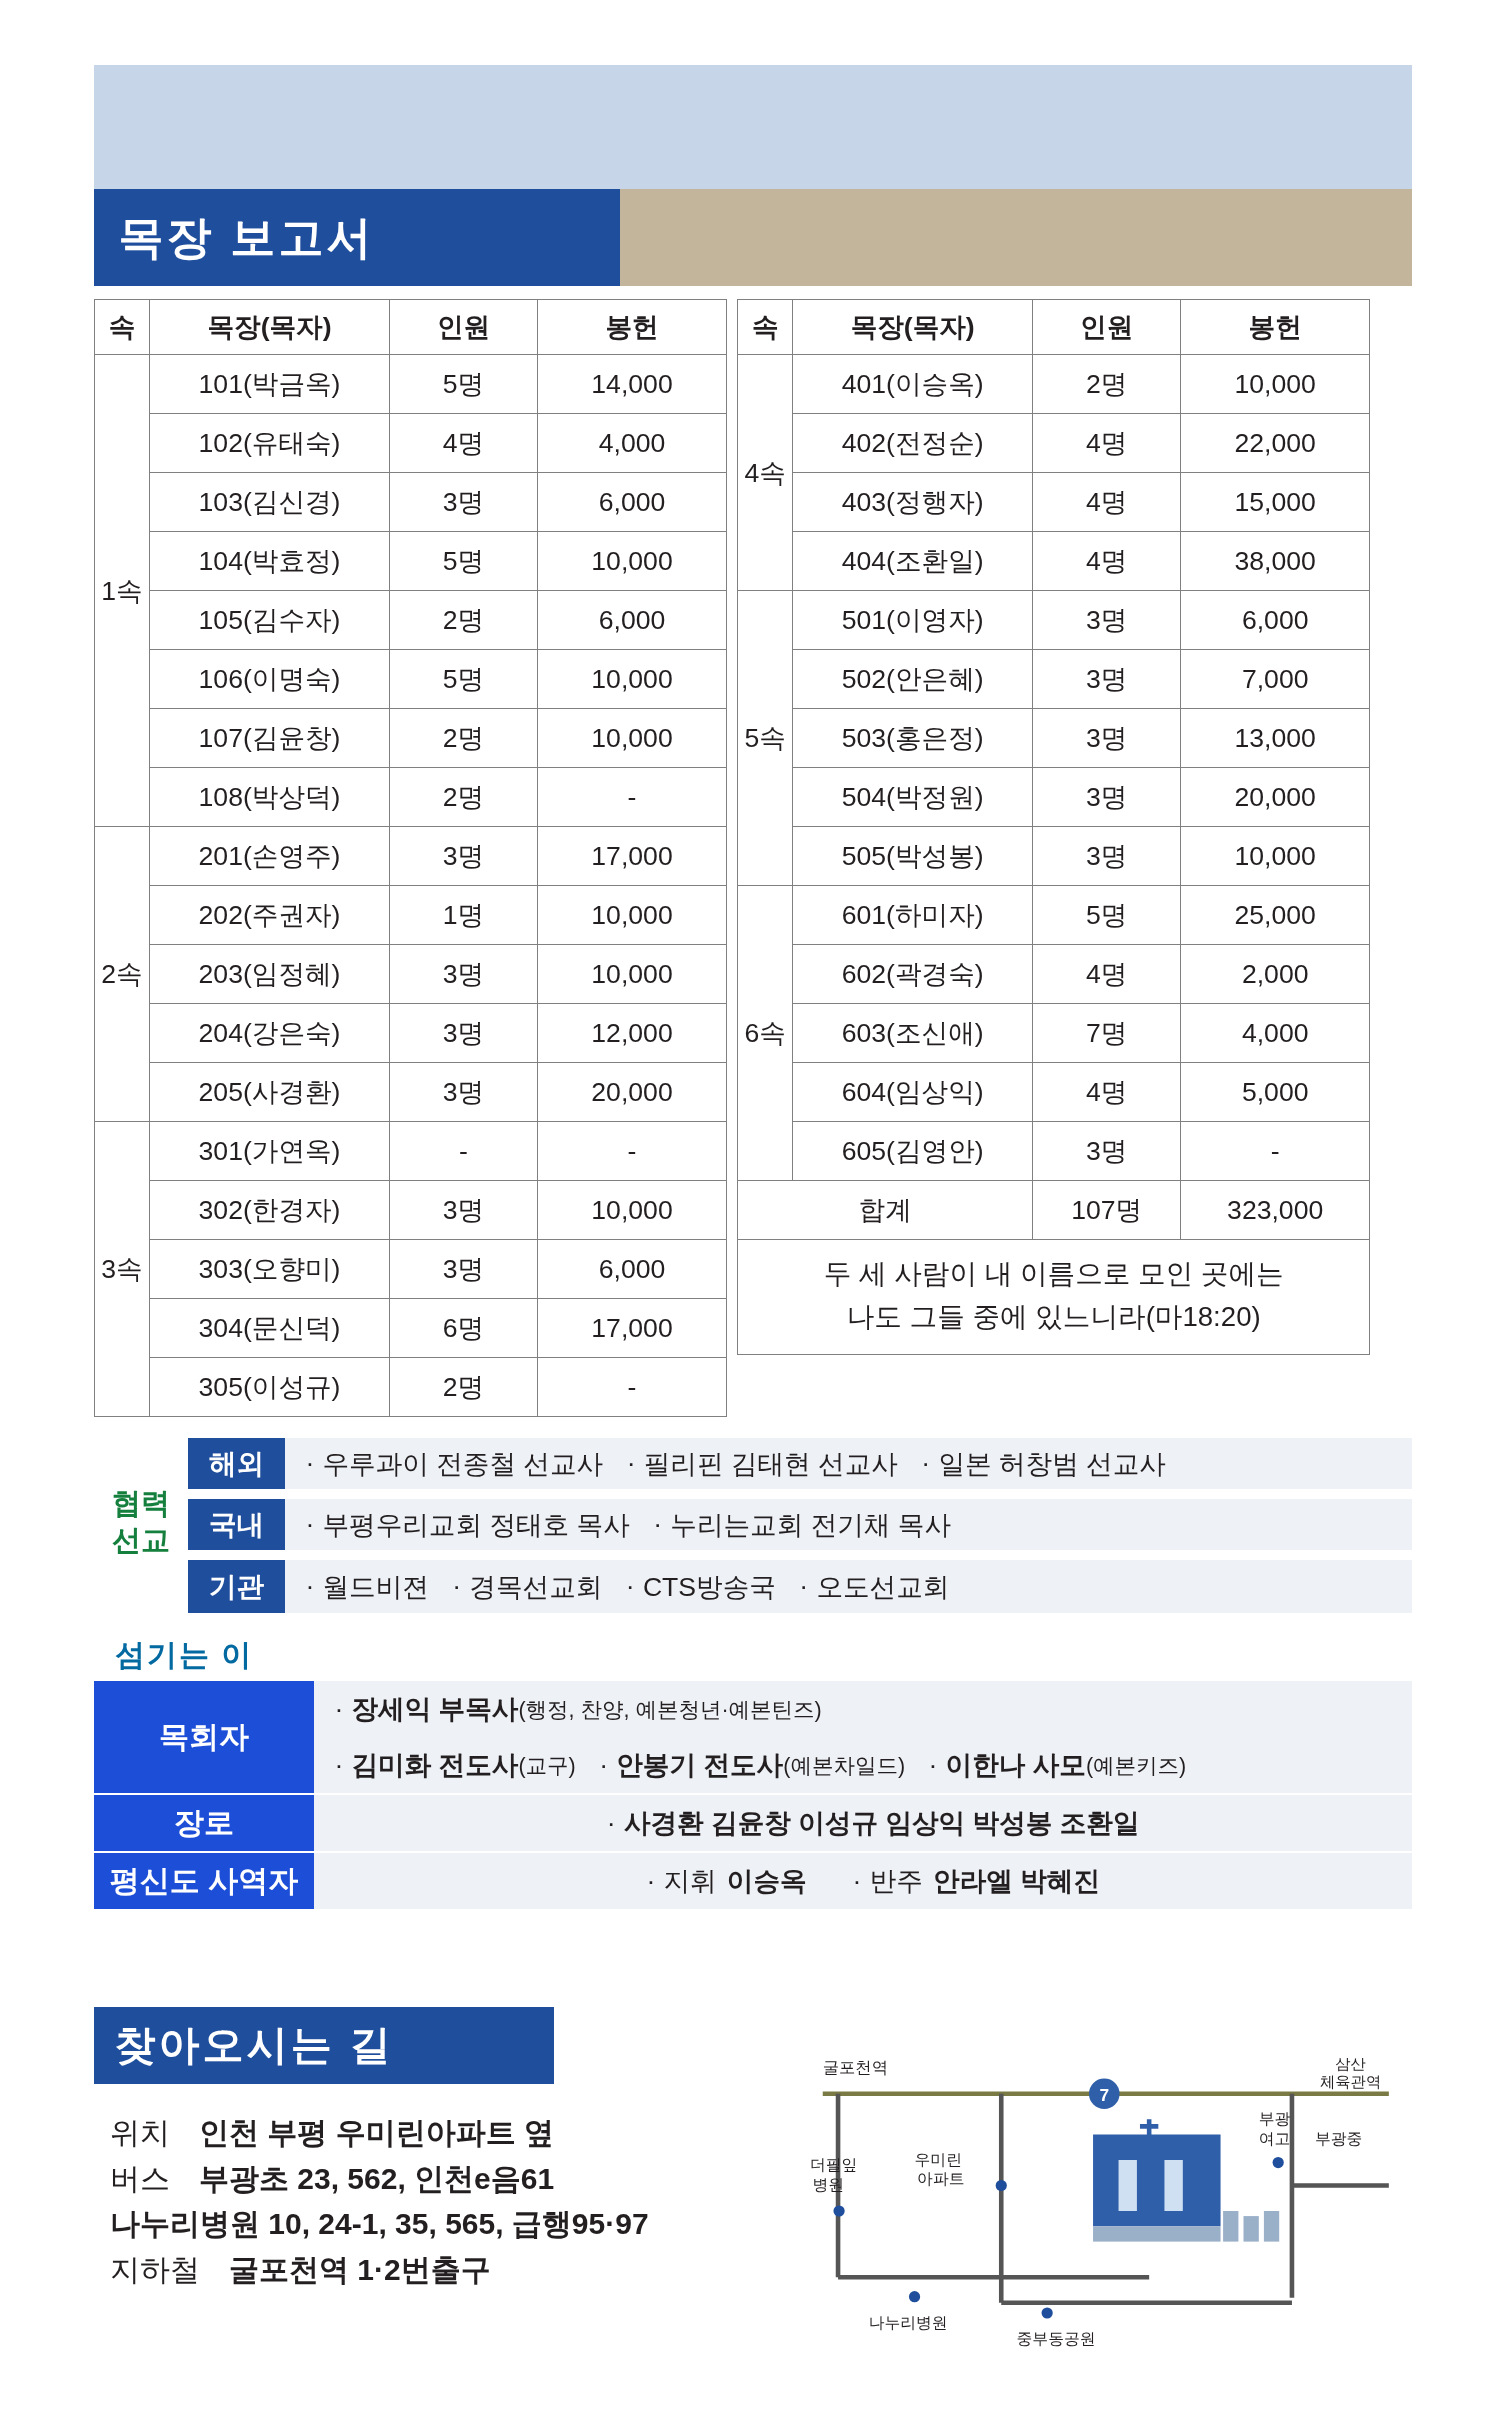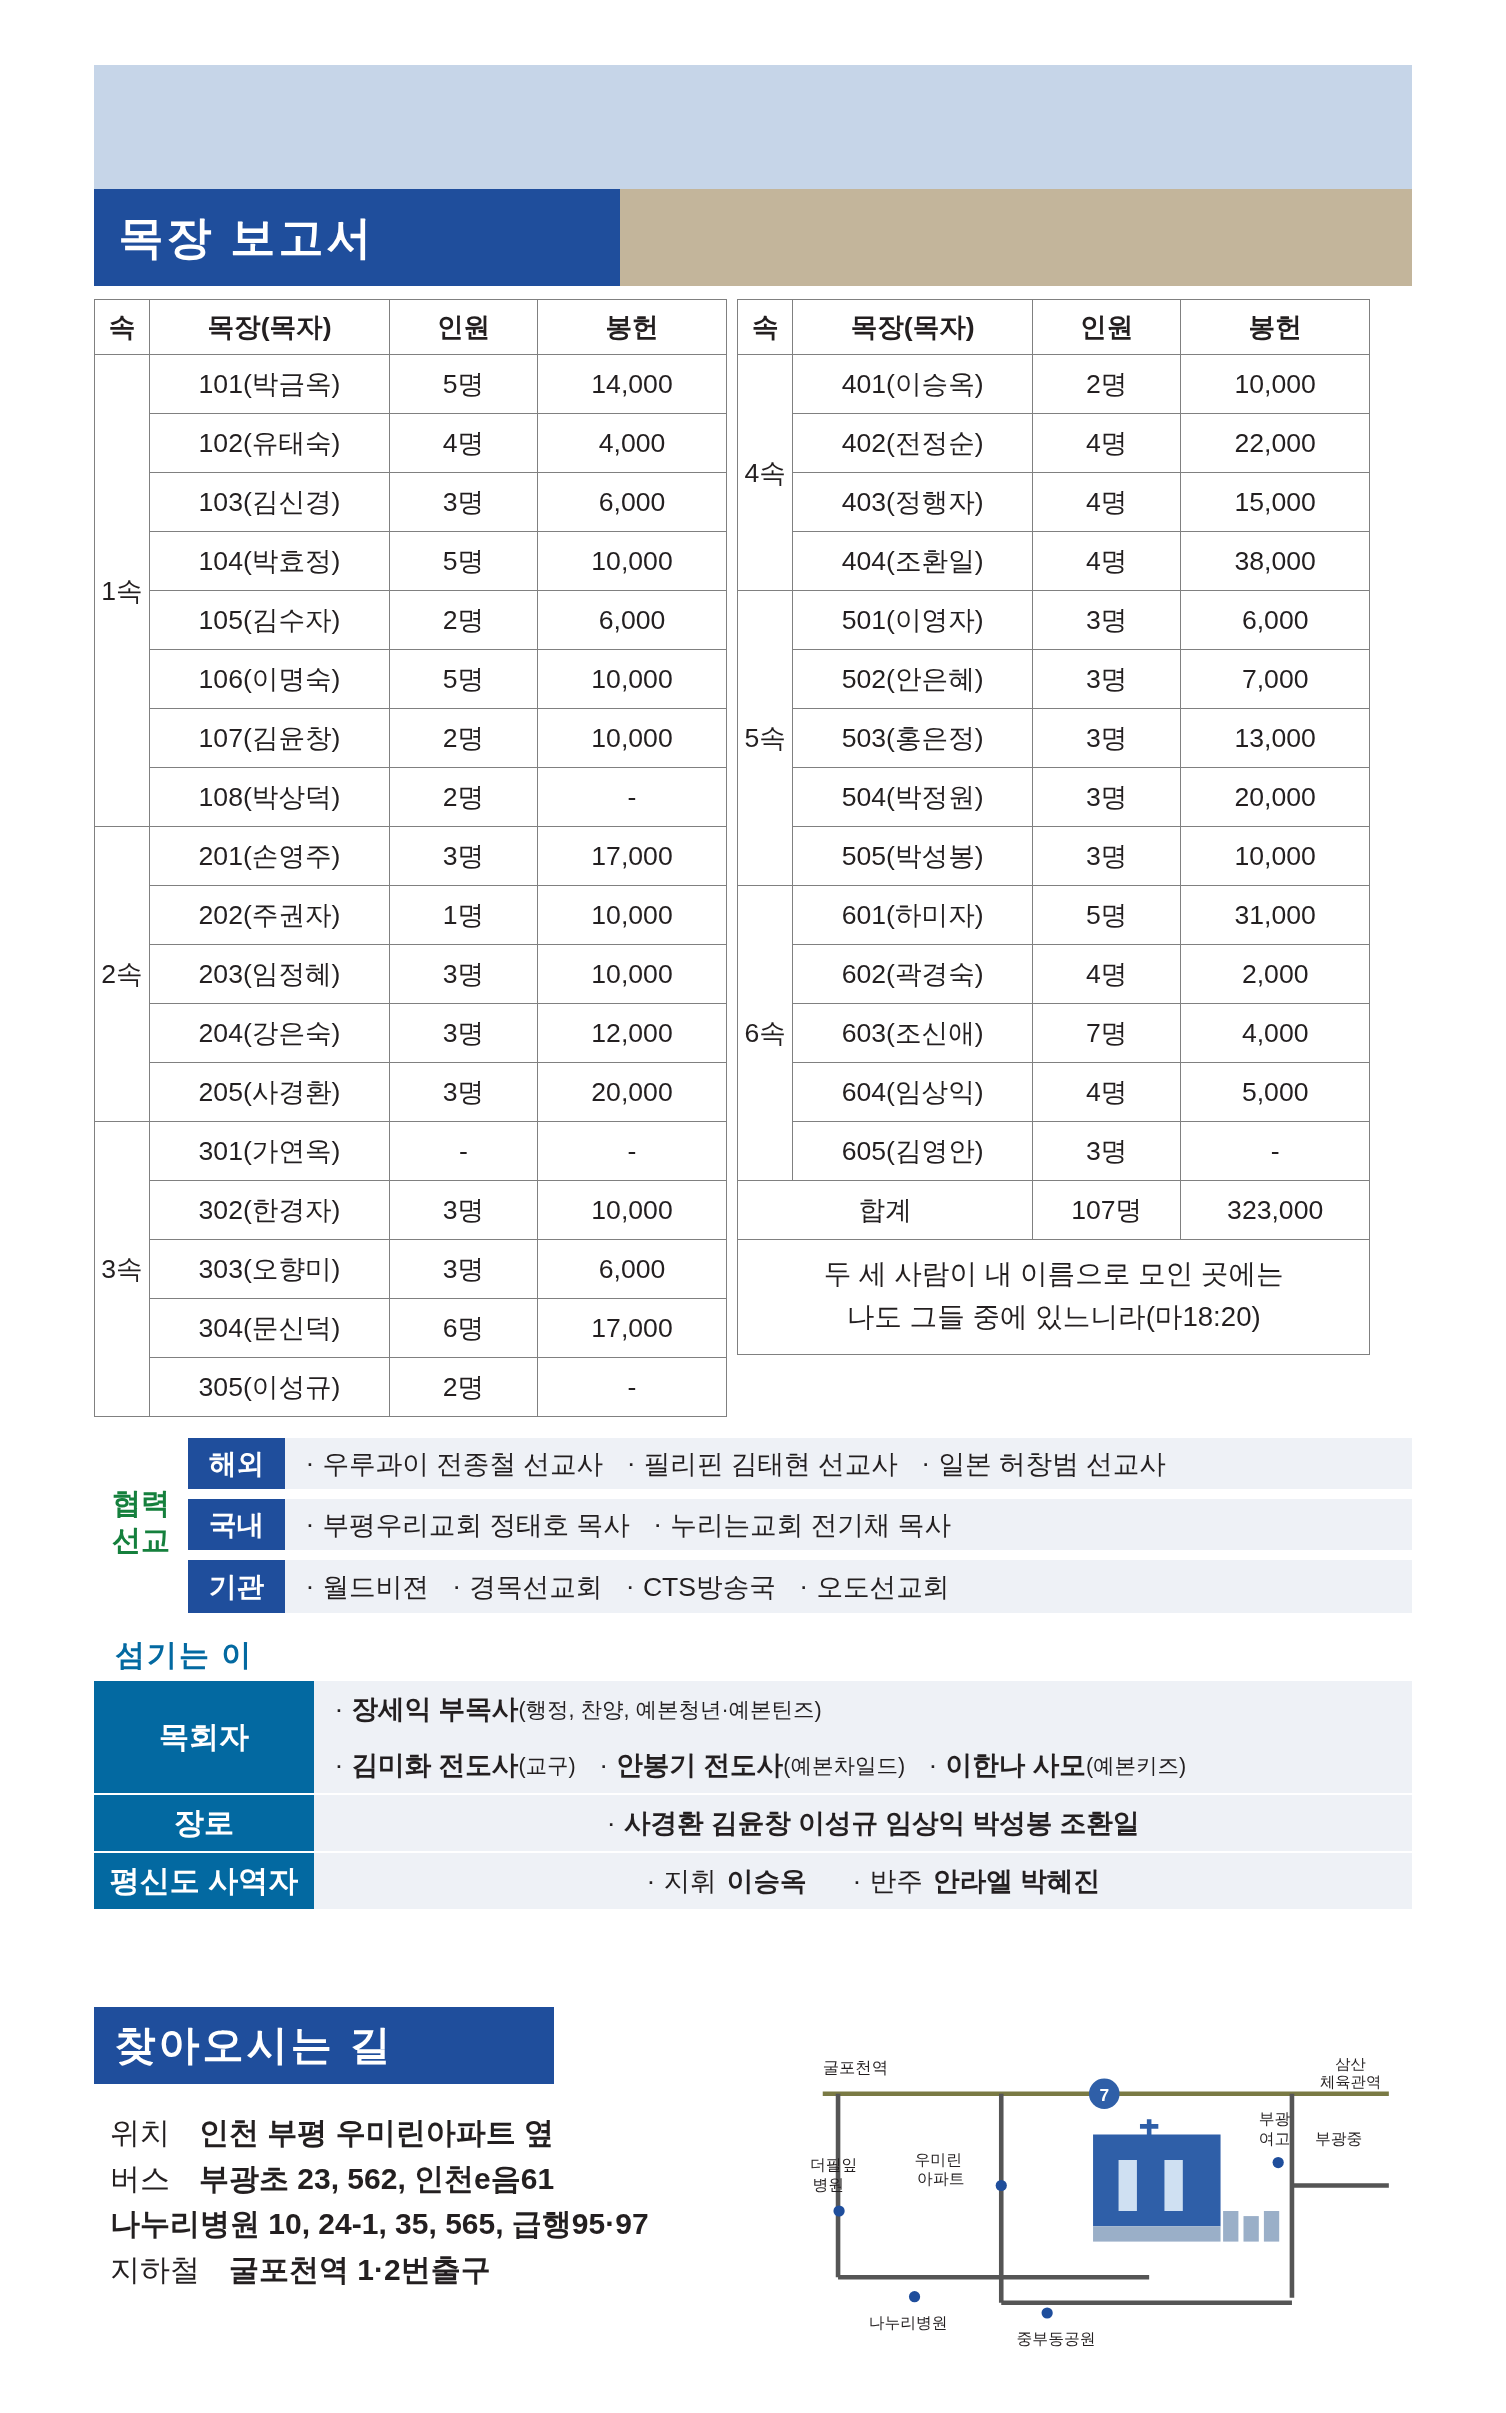--- a/index.html
+++ b/index.html
@@ -111,21 +111,21 @@
     position: absolute; left: 115px; top: 1635px;
     font-size: 30px; font-weight: bold; color: #0369a1;
     letter-spacing: 2px;
   }
   .servants {
     position: absolute; left: 94px; top: 1681px; width: 1318px;
   }
   .srow { display: flex; align-items: stretch; border-bottom: 2px solid #fff; }
   .srow:last-child { border-bottom: none; }
   .srow .tag {
-    width: 220px; background: #0369a1; color: #fff;
+    width: 220px; background: #1d4ed8; color: #fff;
     font-size: 30px; font-weight: bold;
     display: flex; align-items: center; justify-content: center;
   }
   .srow .val {
     flex: 1; background: #eef1f6; font-size: 26.6px;
     display: flex; flex-direction: column; justify-content: center;
     padding-left: 20.4px;
   }
   .srow.tall .val { height: 112px; }
   .srow.one .val { height: 56px; flex-direction: row; align-items: center; }
@@ -355,21 +355,21 @@
           <tr>
             <td>505(박성봉)</td>
             <td>3명</td>
             <td class="num">10,000</td>
           </tr>
 
           <tr>
             <td class="sokcell" rowspan="5">6속</td>
             <td>601(하미자)</td>
             <td>5명</td>
-            <td class="num">31,000</td>
+            <td class="num">25,000</td>
           </tr>
           <tr>
             <td>602(곽경숙)</td>
             <td>4명</td>
             <td class="num">2,000</td>
           </tr>
           <tr>
             <td>603(조신애)</td>
             <td>7명</td>
             <td class="num">4,000</td>

